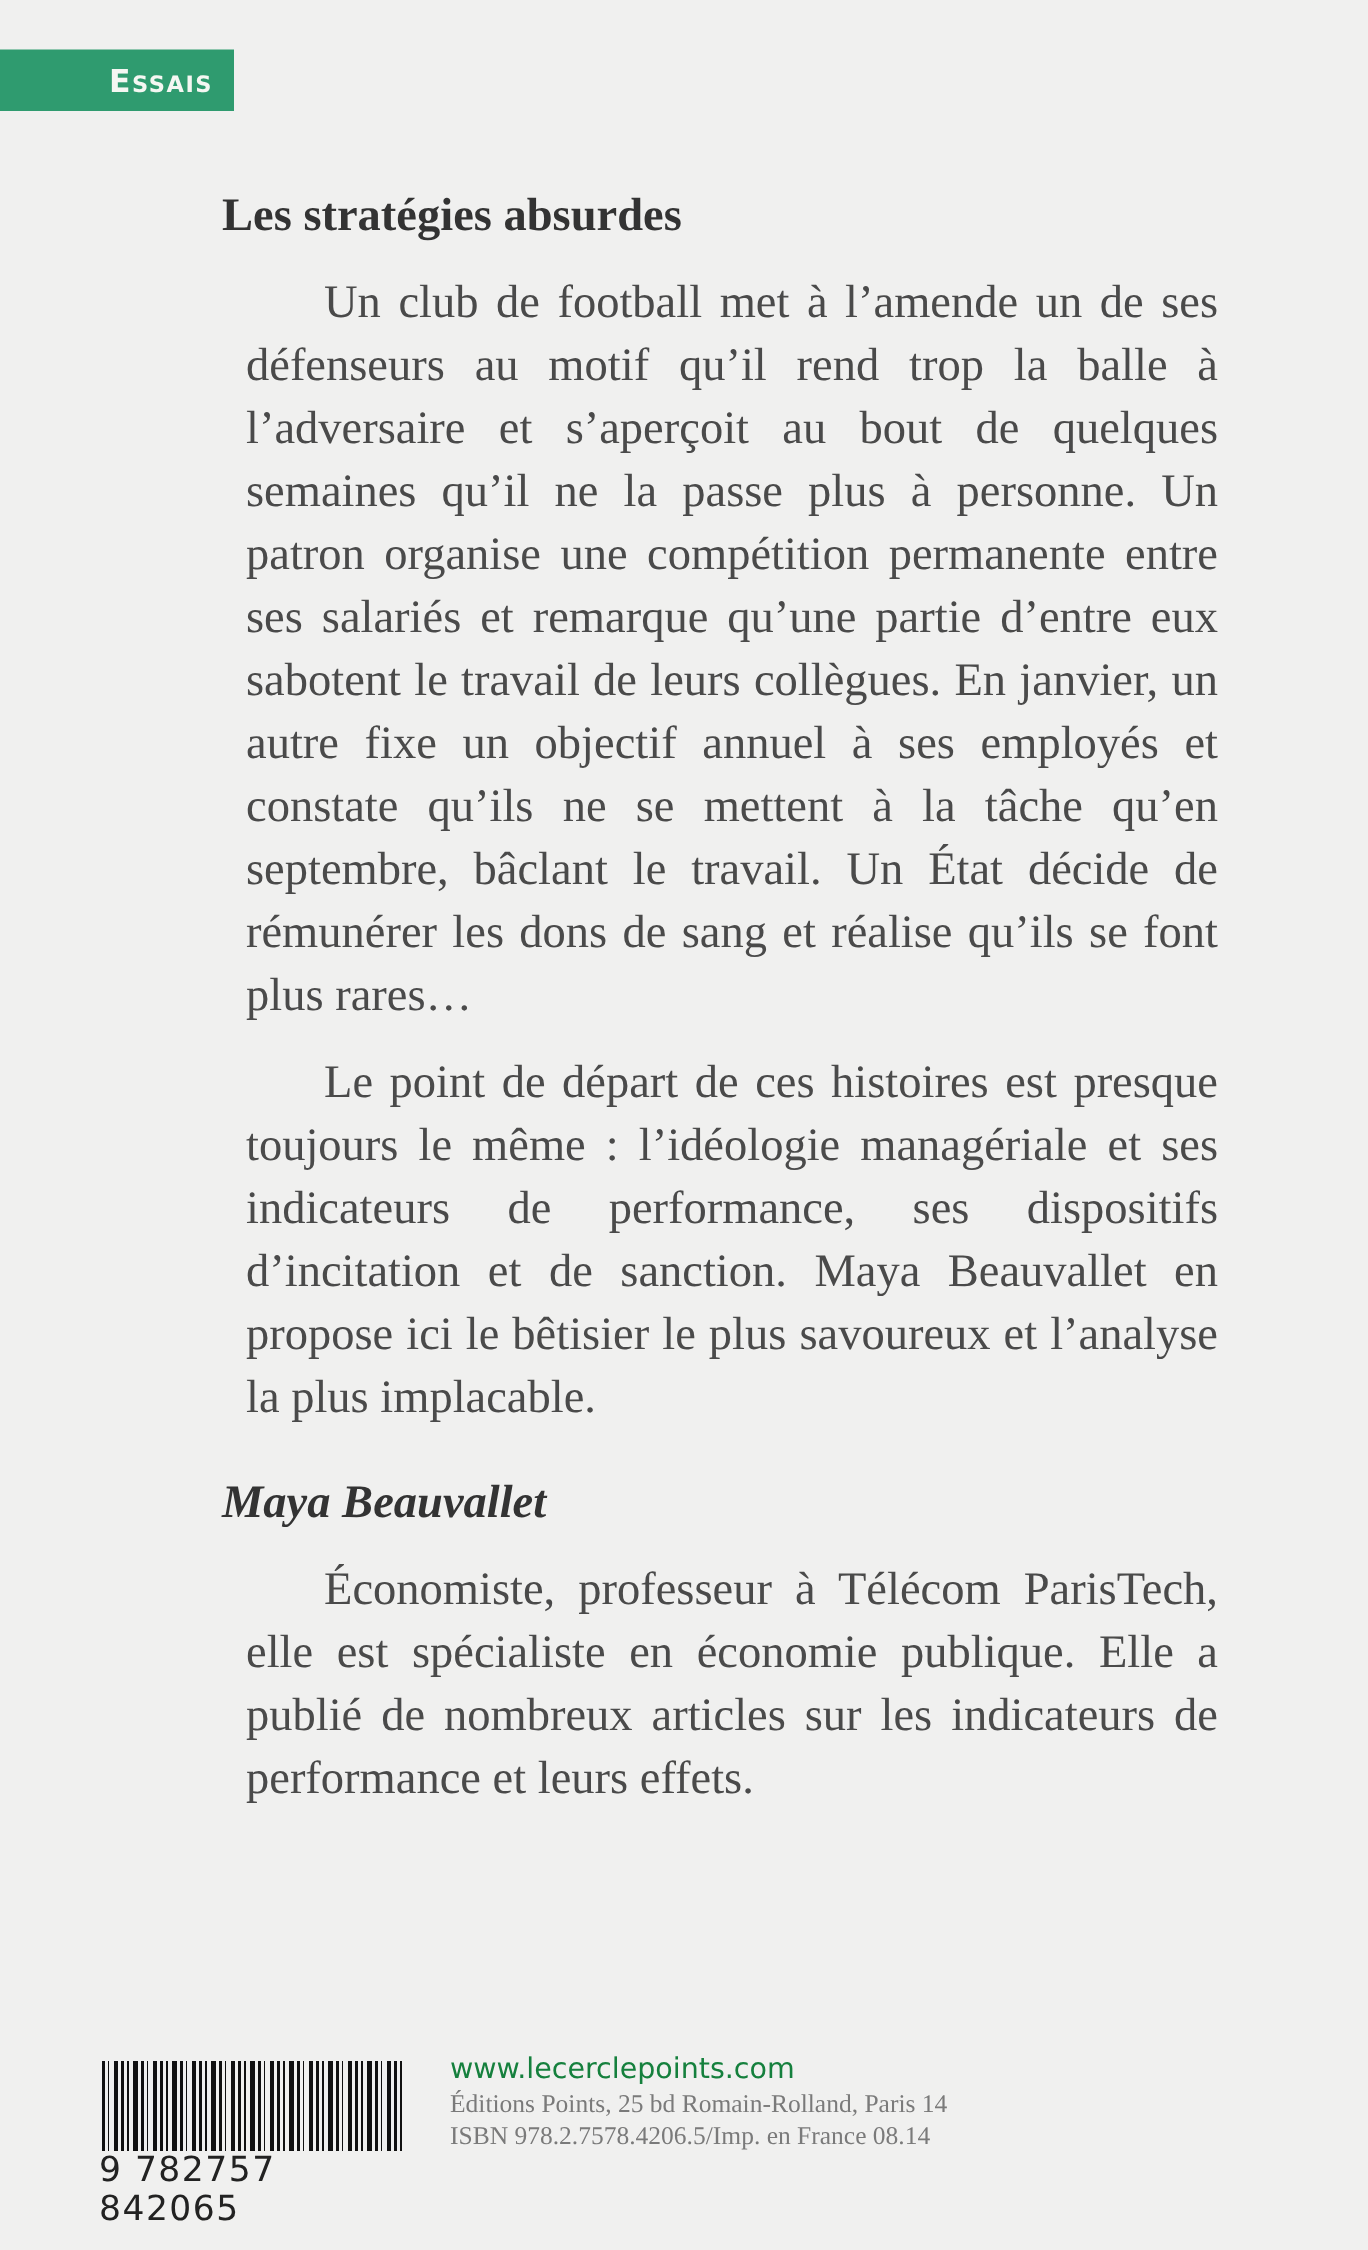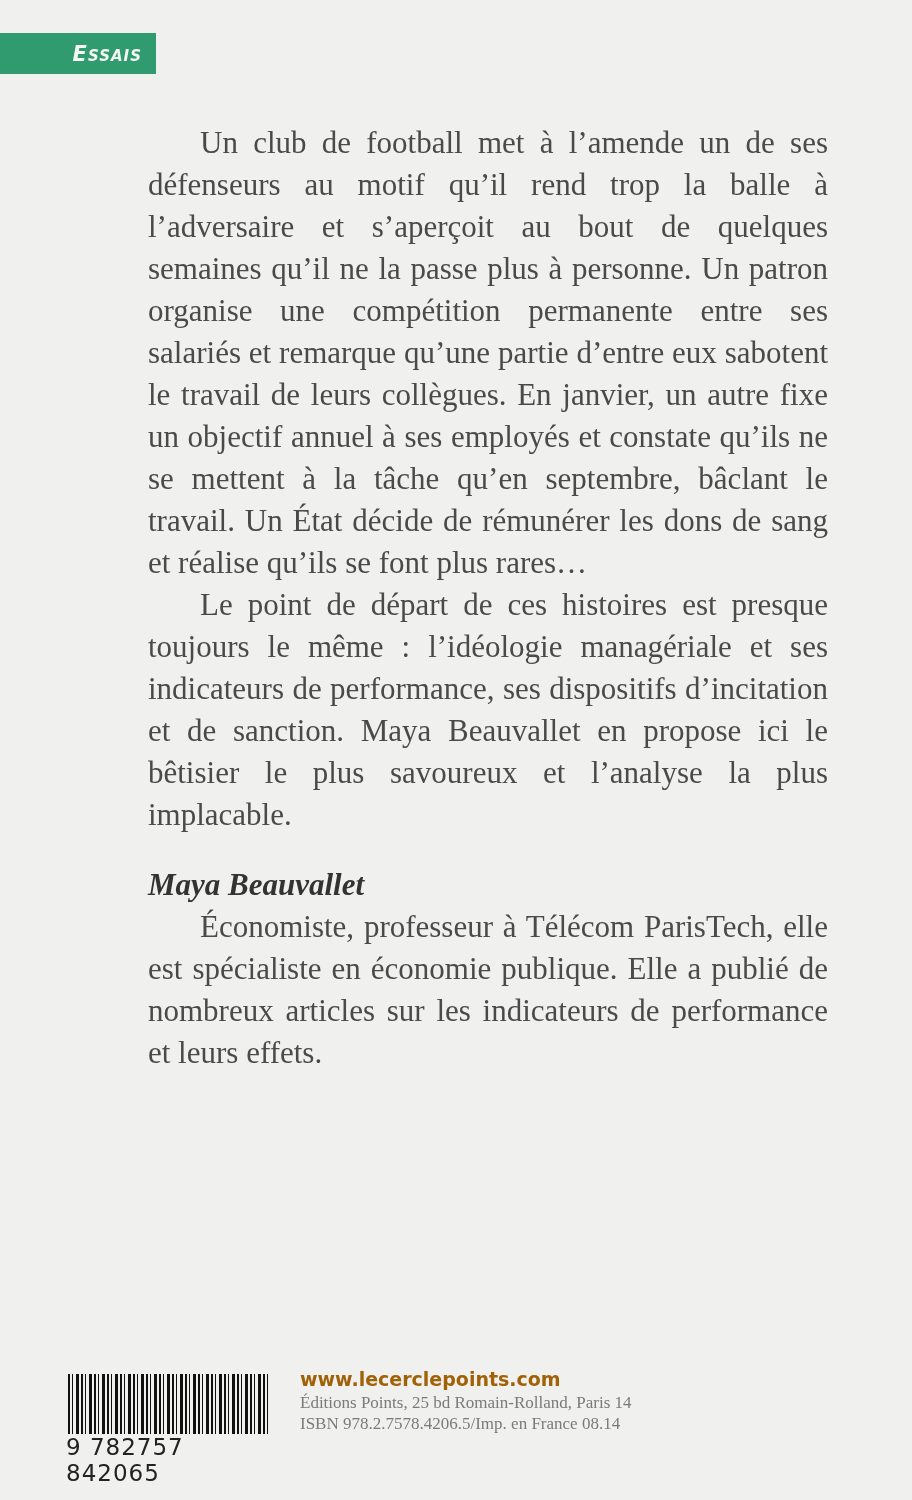--- a/index.html
+++ b/index.html
@@ -1,36 +1,37 @@
 <!DOCTYPE html>
 <html><head>
 <meta charset="utf-8">
 <style>
   html, body { margin:0; padding:0; }
   body { width:912px; height:1500px; background:#f0f0ef; position:relative; overflow:hidden; font-family:"Liberation Serif", serif; color:#2e2e2e; }
-  .banner { position:absolute; left:0; top:33px; width:156px; height:41px; background:#2f9b6f; color:#f4f7f2; font-family:"DejaVu Sans", sans-serif; font-weight:bold; font-size:21px; letter-spacing:1px; display:flex; align-items:center; justify-content:flex-end; padding-right:14px; box-sizing:border-box; font-variant:small-caps;font-style:italic; }
+  .banner { position:absolute; left:0; top:33px; width:156px; height:41px; background:#2f9b6f; color:#f4f7f2; font-family:"DejaVu Sans", sans-serif; font-weight:bold; font-size:21px; letter-spacing:1px; display:flex; align-items:center; justify-content:flex-end; padding-right:14px; box-sizing:border-box; font-variant:small-caps; }
   .content { position:absolute; left:148px; top:122px; width:680px; }
   .heading { font-size:31px; margin:0; line-height:42px; color:#333; }
-  .para { font-size:31px; line-height:42px; text-indent:52px; margin:0; text-align:justify; color:#4a4a4a; }
+  .para { font-size:31px; line-height:42px; text-indent:52px; margin:16px; text-align:justify; color:#4a4a4a; }
   .author-heading { margin-top:28px;font-style:italic; }
   .barcode { position:absolute; left:64px; top:1374px; width:210px; height:84px; display:flex; gap:0; }
   .barcode .bars { position:absolute; left:4px; top:0; height:72px; width:200px; background:repeating-linear-gradient(90deg,#111 0 2px,transparent 2px 4px,#111 4px 5px,transparent 5px 8px,#111 8px 11px,transparent 11px 13px); }
   .barcode .digits { position:absolute; left:0; top:60px; font-family:"DejaVu Sans", sans-serif; font-size:23px; color:#222; background:#f0f0ef; letter-spacing:1px; padding:0 2px; }
   .imprint { position:absolute; left:300px; top:1368px; font-family:"Liberation Serif", serif; }
-  .imprint .url { font-family:"DejaVu Sans", sans-serif; font-weight:bold; font-size:19px; color:#a16207; margin-bottom:2px; }
+  .imprint .url { font-family:"DejaVu Sans", sans-serif; font-weight:normal; font-size:19px; color:#15803d; margin-bottom:2px; }
   .imprint .line { font-size:17px; color:#7a7a7a; line-height:21px; }
 </style>
 </head>
 <body>
 
 <div class="banner">
   <span>Essais</span>
 </div>
 
 <div class="content">
+  <h1 class="heading">Les stratégies absurdes</h1>
   <p class="para">Un club de football met à l’amende un de ses défenseurs au motif qu’il rend trop la balle à l’adversaire et s’aperçoit au bout de quelques semaines qu’il ne la passe plus à personne. Un patron organise une compétition permanente entre ses salariés et remarque qu’une partie d’entre eux sabotent le travail de leurs collègues. En janvier, un autre fixe un objectif annuel à ses employés et constate qu’ils ne se mettent à la tâche qu’en septembre, bâclant le travail. Un État décide de rémunérer les dons de sang et réalise qu’ils se font plus rares…</p>
   <p class="para">Le point de départ de ces histoires est presque toujours le même : l’idéologie managériale et ses indicateurs de performance, ses dispositifs d’incitation et de sanction. Maya Beauvallet en propose ici le bêtisier le plus savoureux et l’analyse la plus implacable.</p>
   <h2 class="heading author-heading">Maya Beauvallet</h2>
   <p class="para">Économiste, professeur à Télécom ParisTech, elle est spécialiste en économie publique. Elle a publié de nombreux articles sur les indicateurs de performance et leurs effets.</p>
 </div>
 
 <div class="barcode">
   <div class="bars"></div>
   <div class="digits">9 782757 842065</div>
 </div>

